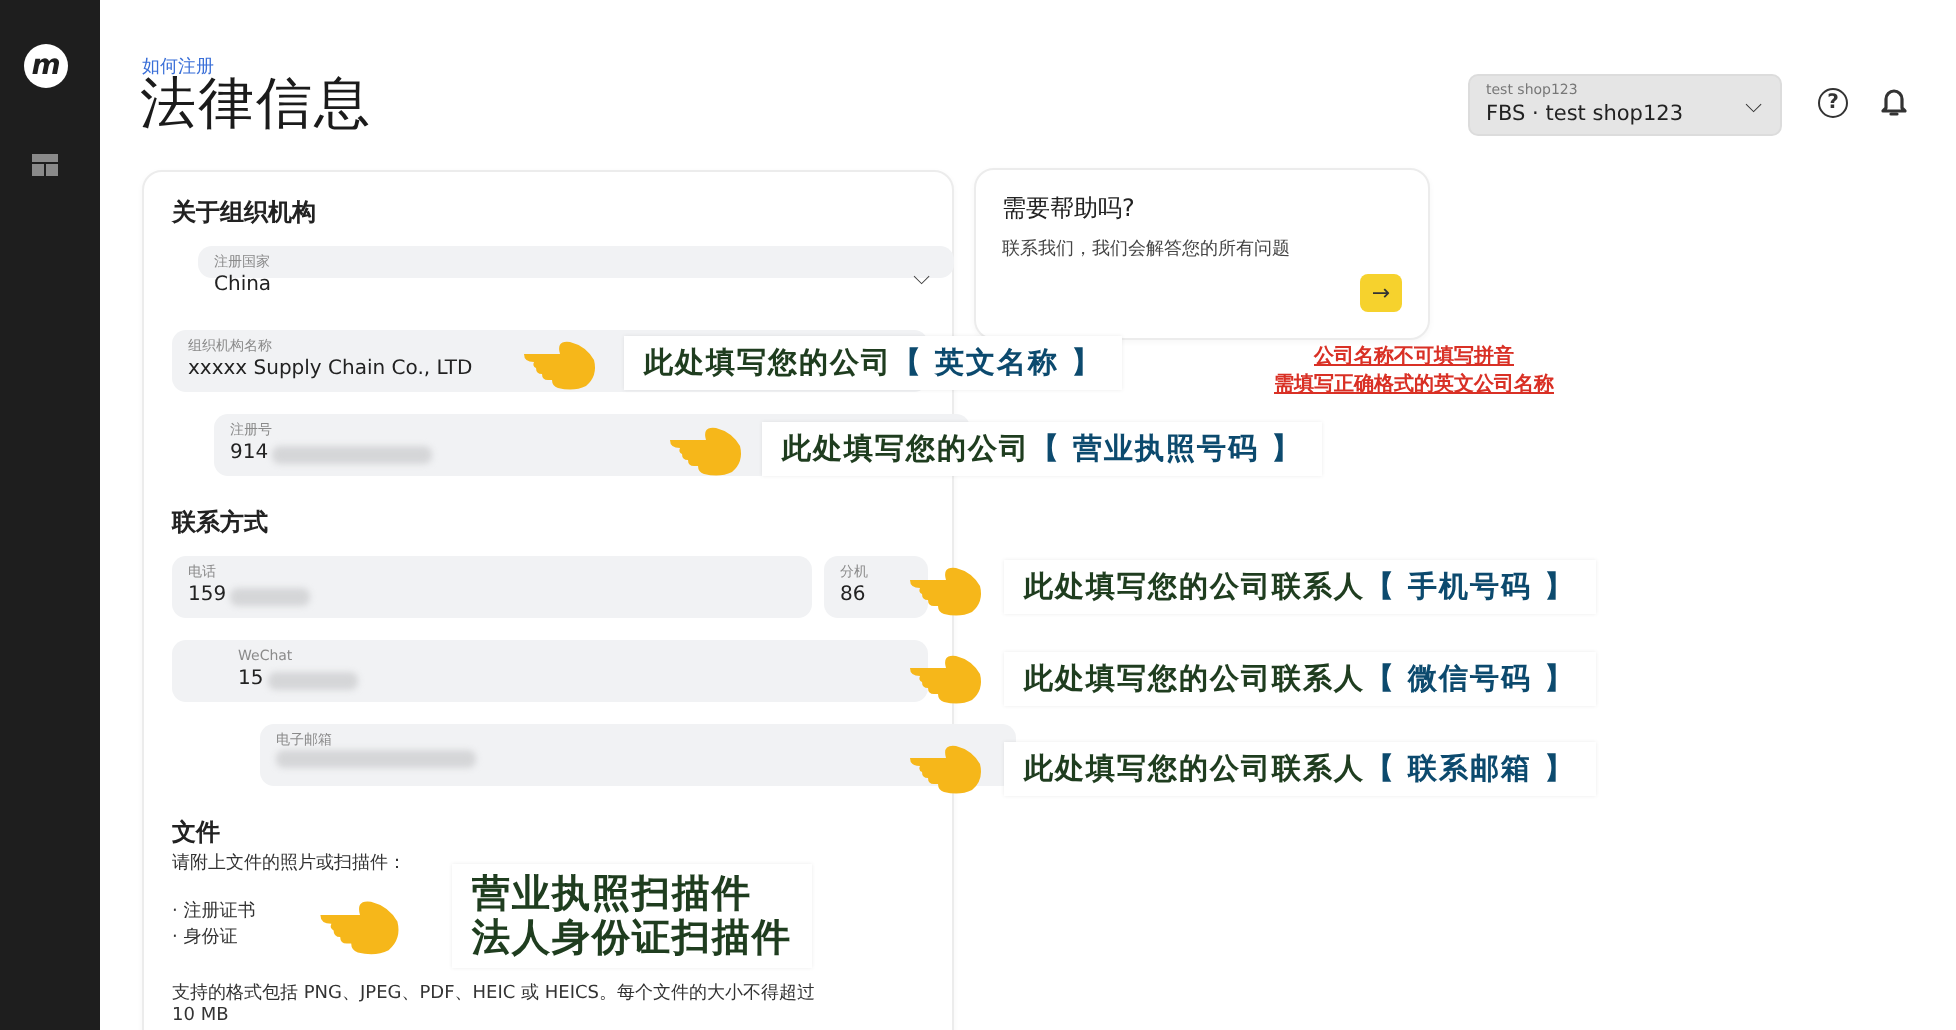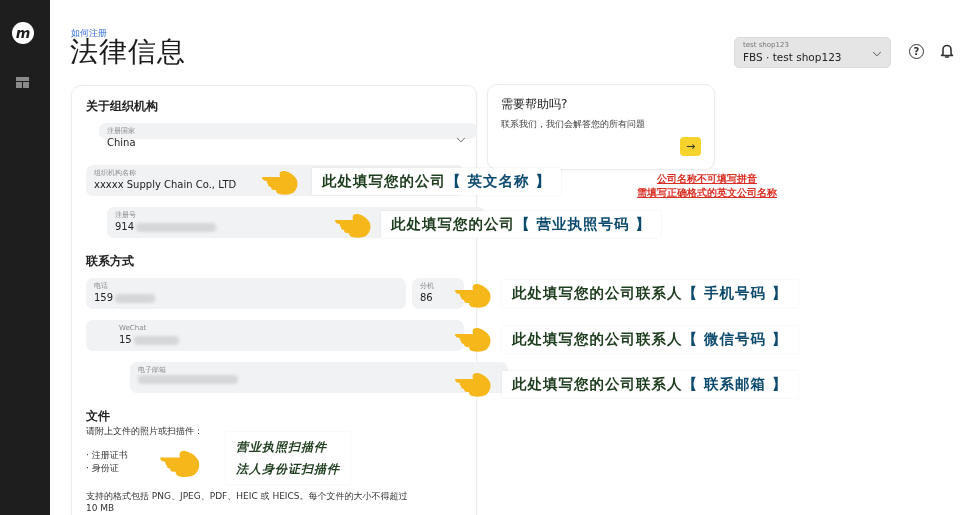--- a/index.html
+++ b/index.html
@@ -157,16 +157,16 @@
 <div class="ann" style="left:502px;top:326px;"><span>此处填写您的公司联系人</span><span class="red">【 微信号码 】</span></div>
 
 <svg class="hand" style="left:453px;top:370px;" viewBox="0 0 40 28">
     <path d="M2 9 h18 q-2 -7 5 -6 q8 2 12 9 q2 8 -4 13 q-6 3 -14 1 q-3 -1 -3 -4 h-2 q-3 0 -3 -3 q-3 0 -3 -3 q-2 -1 -1 -3 q-5 0 -5 -4 z" fill="#f6b71a"></path>
   </svg>
 <div class="ann" style="left:502px;top:371px;"><span>此处填写您的公司联系人</span><span class="red">【 联系邮箱 】</span></div>
 
 <svg class="hand" style="left:158px;top:447px;width:44px;height:32px;" viewBox="0 0 40 28">
     <path d="M2 9 h18 q-2 -7 5 -6 q8 2 12 9 q2 8 -4 13 q-6 3 -14 1 q-3 -1 -3 -4 h-2 q-3 0 -3 -3 q-3 0 -3 -3 q-2 -1 -1 -3 q-5 0 -5 -4 z" fill="#f6b71a"></path>
   </svg>
-<div class="ann" style="left:226px;top:432px;font-size:12px;line-height:22px;padding:4px 10px;font-style:italic;">
+<div class="ann" style="left:226px;top:432px;font-size:19px;line-height:22px;padding:4px 10px;">
     <div>营业执照扫描件</div>
     <div>法人身份证扫描件</div>
   </div>
 
 </body></html>

